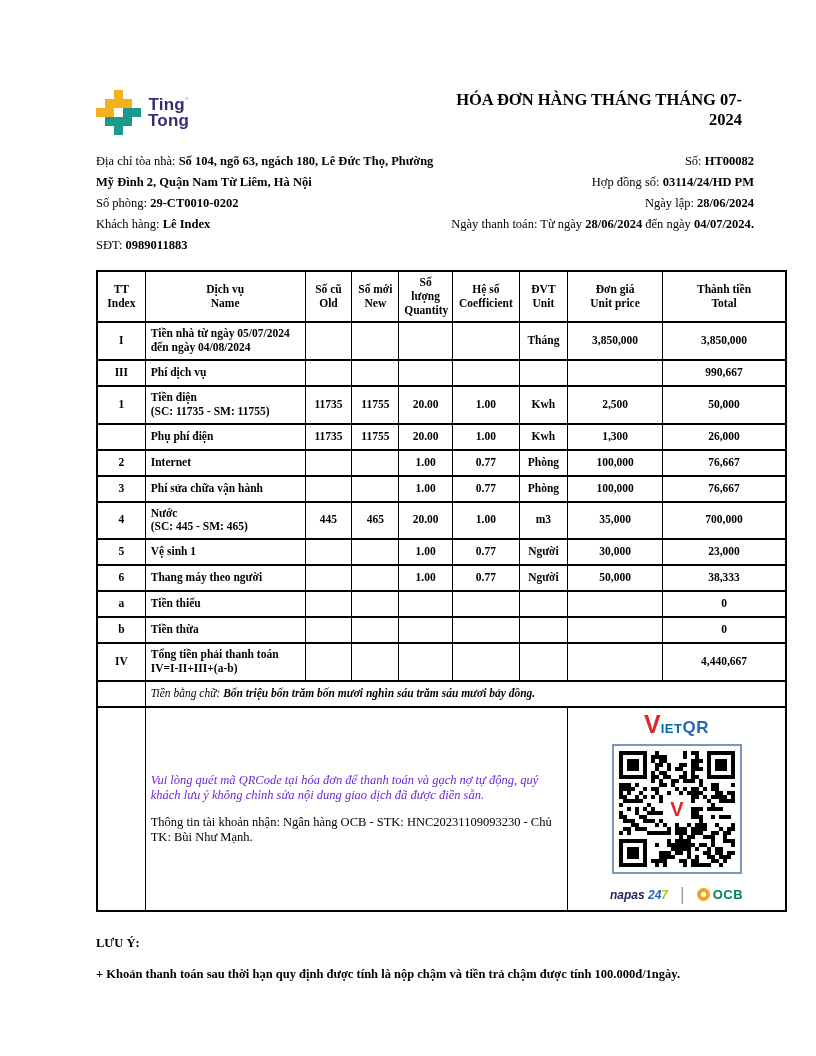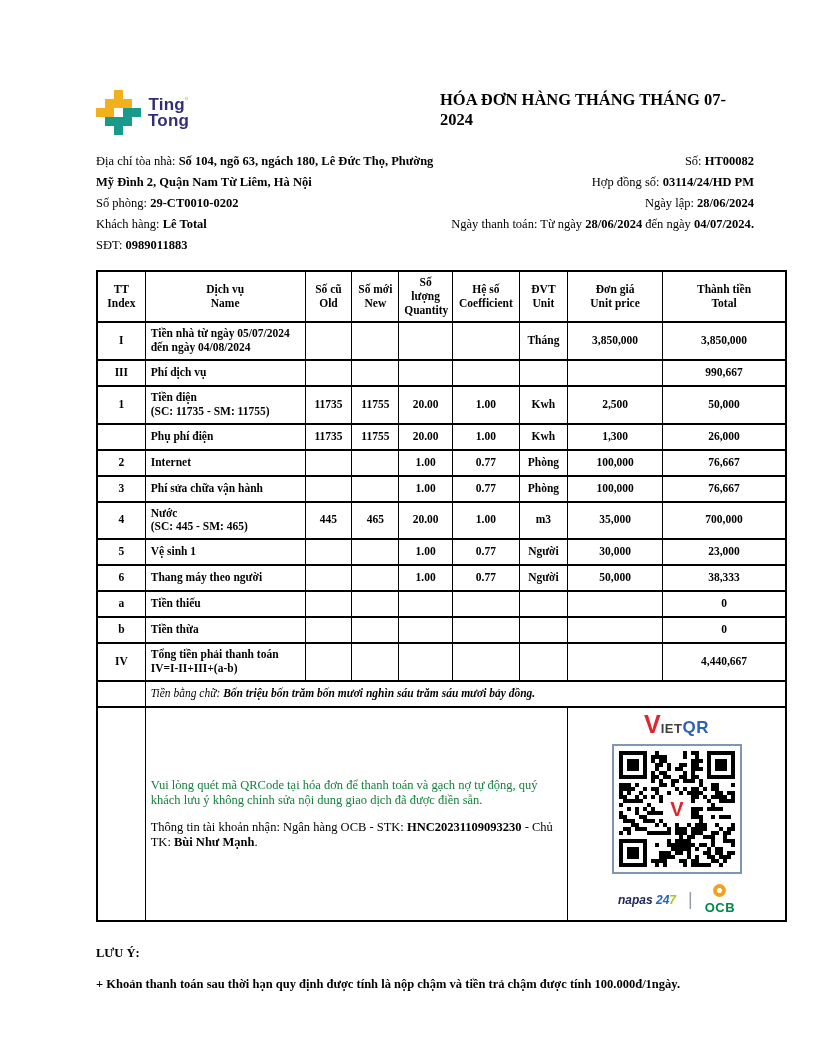--- a/index.html
+++ b/index.html
@@ -8,21 +8,21 @@
 
   
   .header{display:flex;justify-content:space-between;align-items:flex-start;margin-bottom:16px;}
   .logo{display:flex;align-items:center;gap:7px;}
   .logo-grid{display:grid;grid-template-columns:repeat(5,9px);grid-template-rows:repeat(5,9px);}
   .logo-grid .sq{width:9px;height:9px;}
   .sq.y{background:#f2b01e;}
   .sq.t{background:#199a8c;}
   .logo-text{font-family:"Liberation Sans",sans-serif;font-weight:bold;color:#312e75;font-size:17px;line-height:0.95;letter-spacing:0.2px;text-align:center;}
   .logo-text sup{color:#f2b01e;font-size:9px;}
-  .doc-title{width:302px;margin-right:45px;font-weight:bold;font-size:16.5px;line-height:1.22;}
+  .doc-title{width:302px;margin-right:45px;text-align:right;font-weight:bold;font-size:16.5px;line-height:1.22;}
 
   
   .info{display:flex;font-size:12.5px;line-height:21px;}
   .info-left{width:352px;}
   .info-right{flex:1;text-align:right;padding-right:33px;}
   .info b{font-weight:bold;}
 
   
   table.inv{width:100%;border-collapse:collapse;table-layout:fixed;margin-top:14px;font-size:11.5px;font-weight:bold;}
   table.inv,table.inv th,table.inv td{border:1px solid #000;}
@@ -32,35 +32,35 @@
   td.c-tt{text-align:center;}
   td.c-name{text-align:left;padding-left:8px;}
   td.c-old,td.c-new,td.c-qty,td.c-coef,td.c-unit{text-align:center;}
   td.c-price,td.c-total{text-align:center;padding-right:5px;}
   tr.single td{height:16px;}
   .words-cell{font-weight:normal;font-style:italic;padding-left:8px;}
   .words-cell b{font-weight:bold;}
 
   
   td.note-cell{vertical-align:middle;padding:0 14px 28px 17px;font-weight:normal;font-size:12.5px;line-height:1.55;}
-  .red-note{color:#15803d;margin:0 0 12px 0;}
+  .red-note{color:#6d28d9;margin:0 0 12px 0;font-style:italic;}
   .acct-line{margin:0;}
-  .acct-line b{font-weight:bold;}
+  .acct-line b{font-weight:normal;}
   td.qr-cell{vertical-align:middle;text-align:center;padding:8px 2px;font-weight:normal;}
   .vq-wordmark{display:flex;justify-content:center;align-items:baseline;margin-bottom:6px;font-family:"Liberation Sans",sans-serif;}
   .vq-v{color:#e0252d;font-weight:bold;font-size:25px;line-height:1;}
-  .vq-iet{color:#404040;font-weight:bold;font-size:13px;letter-spacing:0.5px;}
+  .vq-iet{color:#0369a1;font-weight:bold;font-size:13px;letter-spacing:0.5px;}
   .vq-qr{color:#2a63b8;font-weight:bold;font-size:17px;letter-spacing:0.5px;}
   .qr-frame{display:inline-block;background:#fff;border:2px solid #7e97b8;padding:5px;line-height:0;}
   .qr-frame svg{fill:#000;}
   .pay-brands{display:flex;justify-content:center;align-items:center;gap:12px;margin-top:10px;font-family:"Liberation Sans",sans-serif;}
   .napas{font-style:italic;font-weight:bold;font-size:12px;color:#20285c;}
   .n24{color:#2a63b8;} .n7{color:#aac421;}
   .brand-divider{color:#8b9bb5;font-size:18px;font-weight:200;}
-  .ocb{display:flex;align-items:center;gap:3px;flex-direction:column;}
+  .ocb{display:flex;align-items:center;gap:3px;}
   .ocb-dot{width:13px;height:13px;border-radius:50%;display:inline-block;background:radial-gradient(circle,#fff 0 2.5px,#f5a21b 2.5px);}
   .ocb-txt{font-weight:bold;font-size:13px;color:#00874b;letter-spacing:0.5px;}
 
   
   .footer{margin-top:24px;font-size:12.5px;}
   .footer-title{font-weight:bold;margin:0 0 16px 0;}
   .footer-note{font-weight:bold;margin:0;}
 </style>
 </head>
 <body>
@@ -88,21 +88,21 @@
         <div>Tong</div>
       </div>
     </div>
     <div class="doc-title">HÓA ĐƠN HÀNG THÁNG THÁNG 07-2024</div>
   </div>
 
   <div class="info">
     <div class="info-left">
       <div><span>Địa chỉ tòa nhà: </span><b>Số 104, ngõ 63, ngách 180, Lê Đức Thọ, Phường Mỹ Đình 2, Quận Nam Từ Liêm, Hà Nội</b></div>
       <div><span>Số phòng: </span><b>29-CT0010-0202</b></div>
-      <div><span>Khách hàng: </span><b>Lê Total</b></div>
+      <div><span>Khách hàng: </span><b>Lê Index</b></div>
       <div><span>SĐT: </span><b>0989011883</b></div>
     </div>
     <div class="info-right">
       <div><span>Số: </span><b>HT00082</b></div>
       <div><span>Hợp đồng số: </span><b>03114/24/HD PM</b></div>
       <div><span>Ngày lập: </span><b>28/06/2024</b></div>
       <div><span>Ngày thanh toán: Từ ngày </span><b>28/06/2024</b><span> đến ngày </span><b>04/07/2024</b><b>.</b></div>
     </div>
   </div>
 

